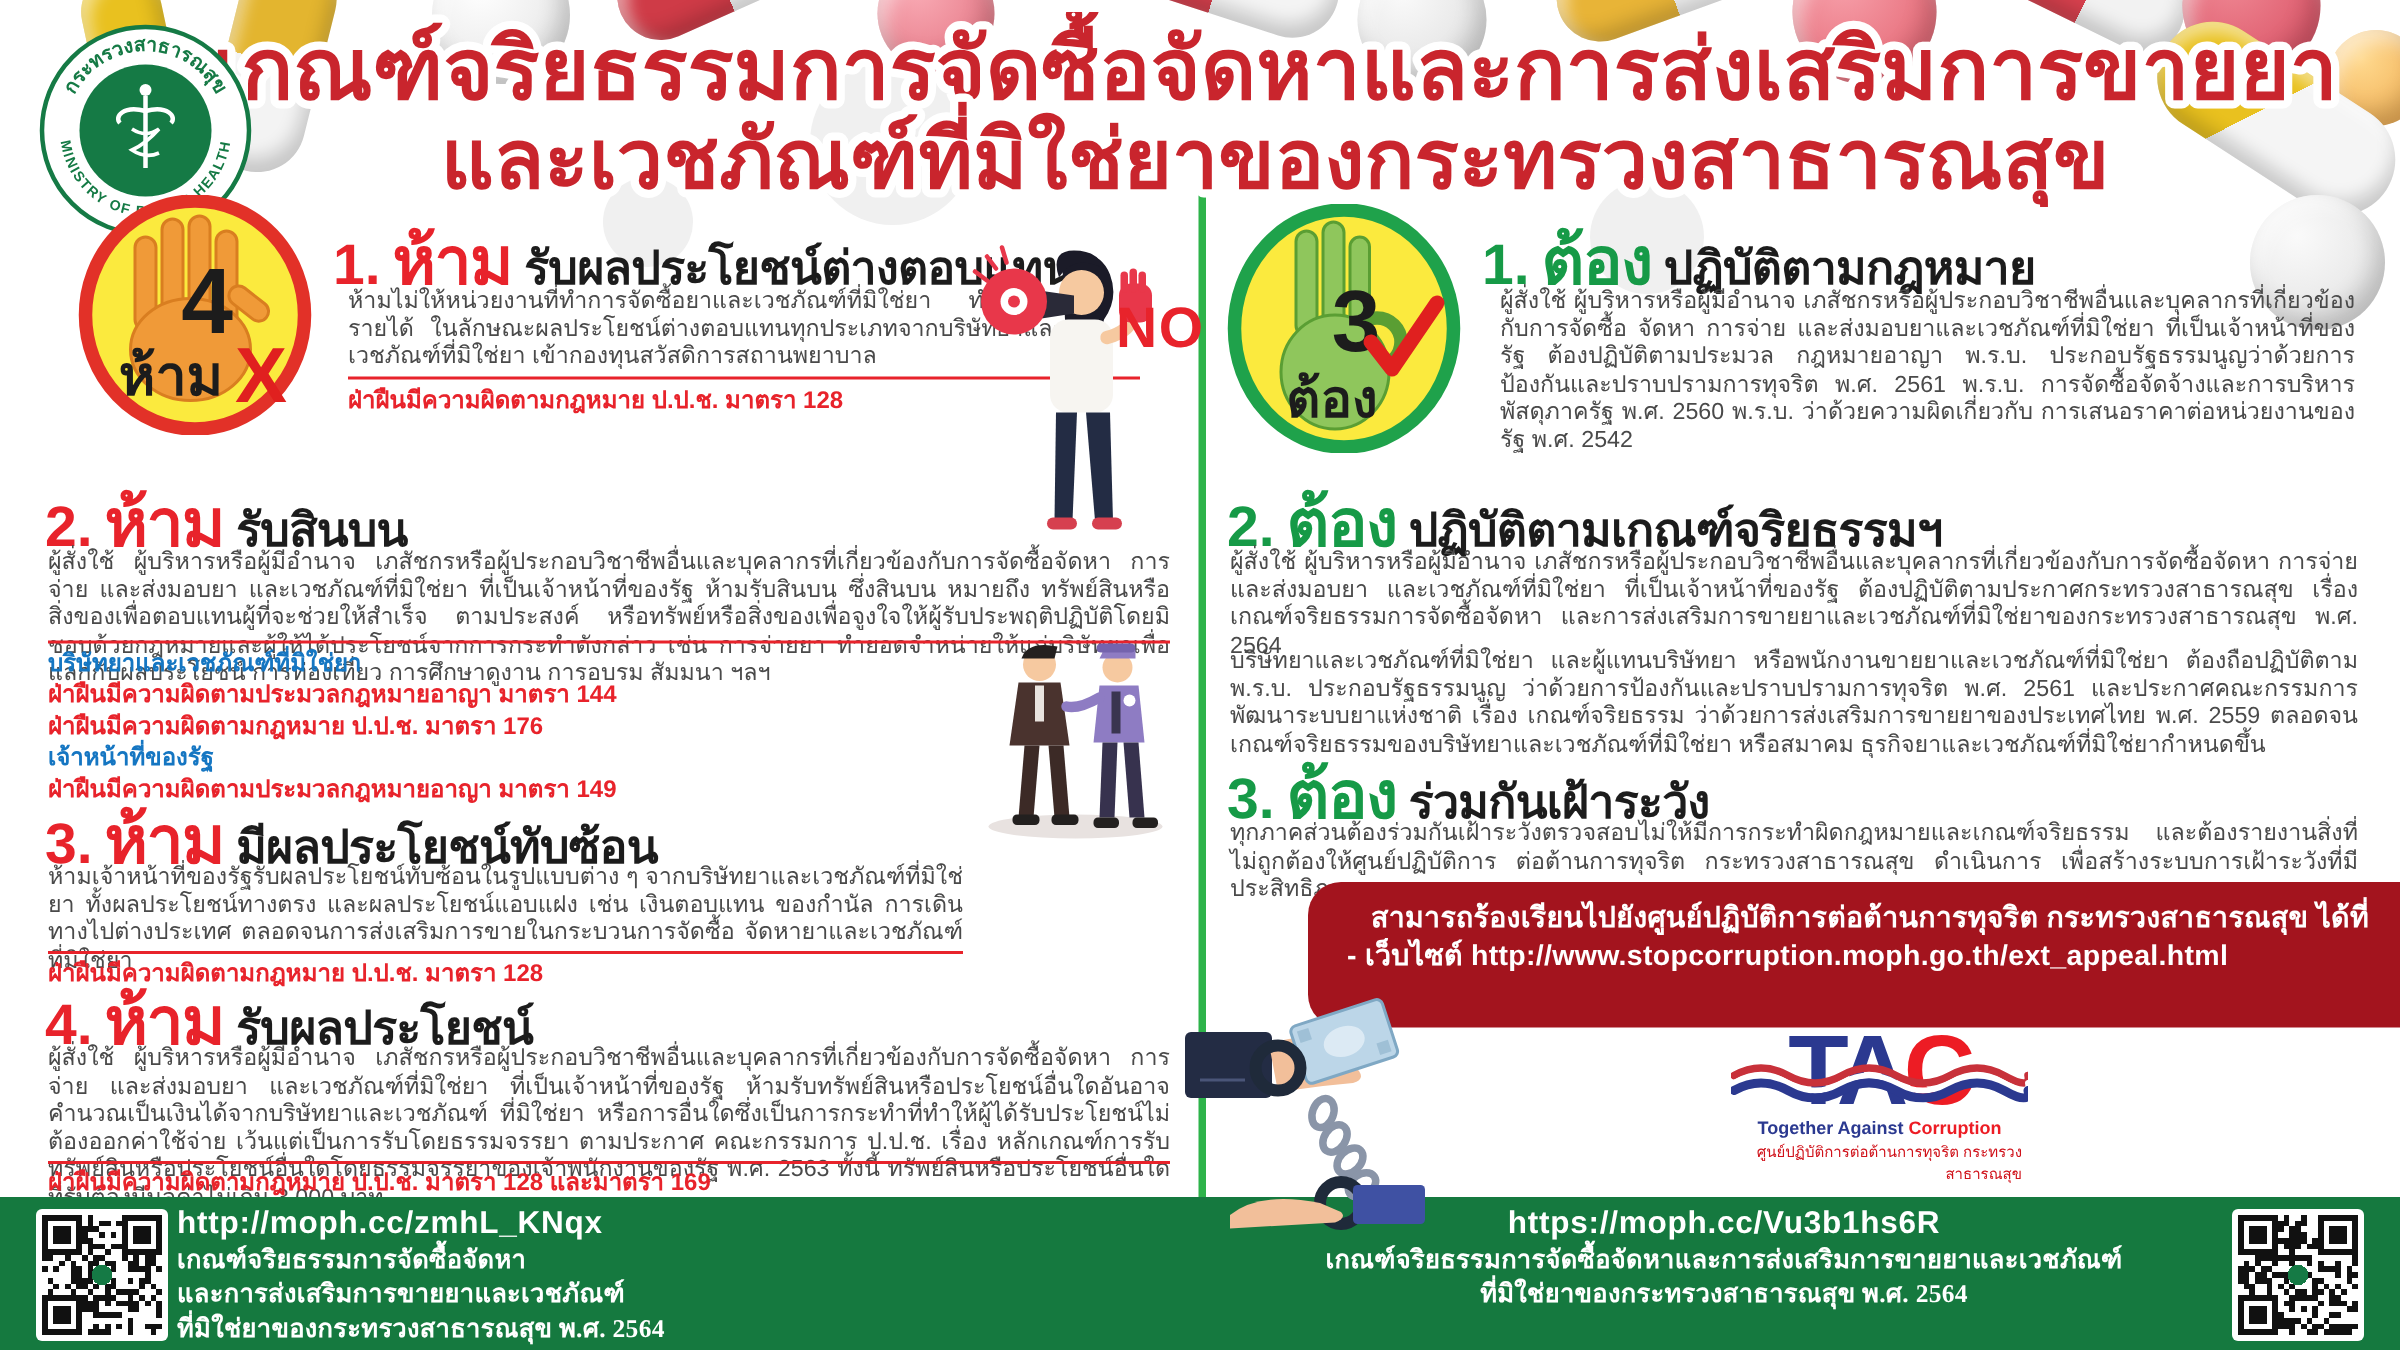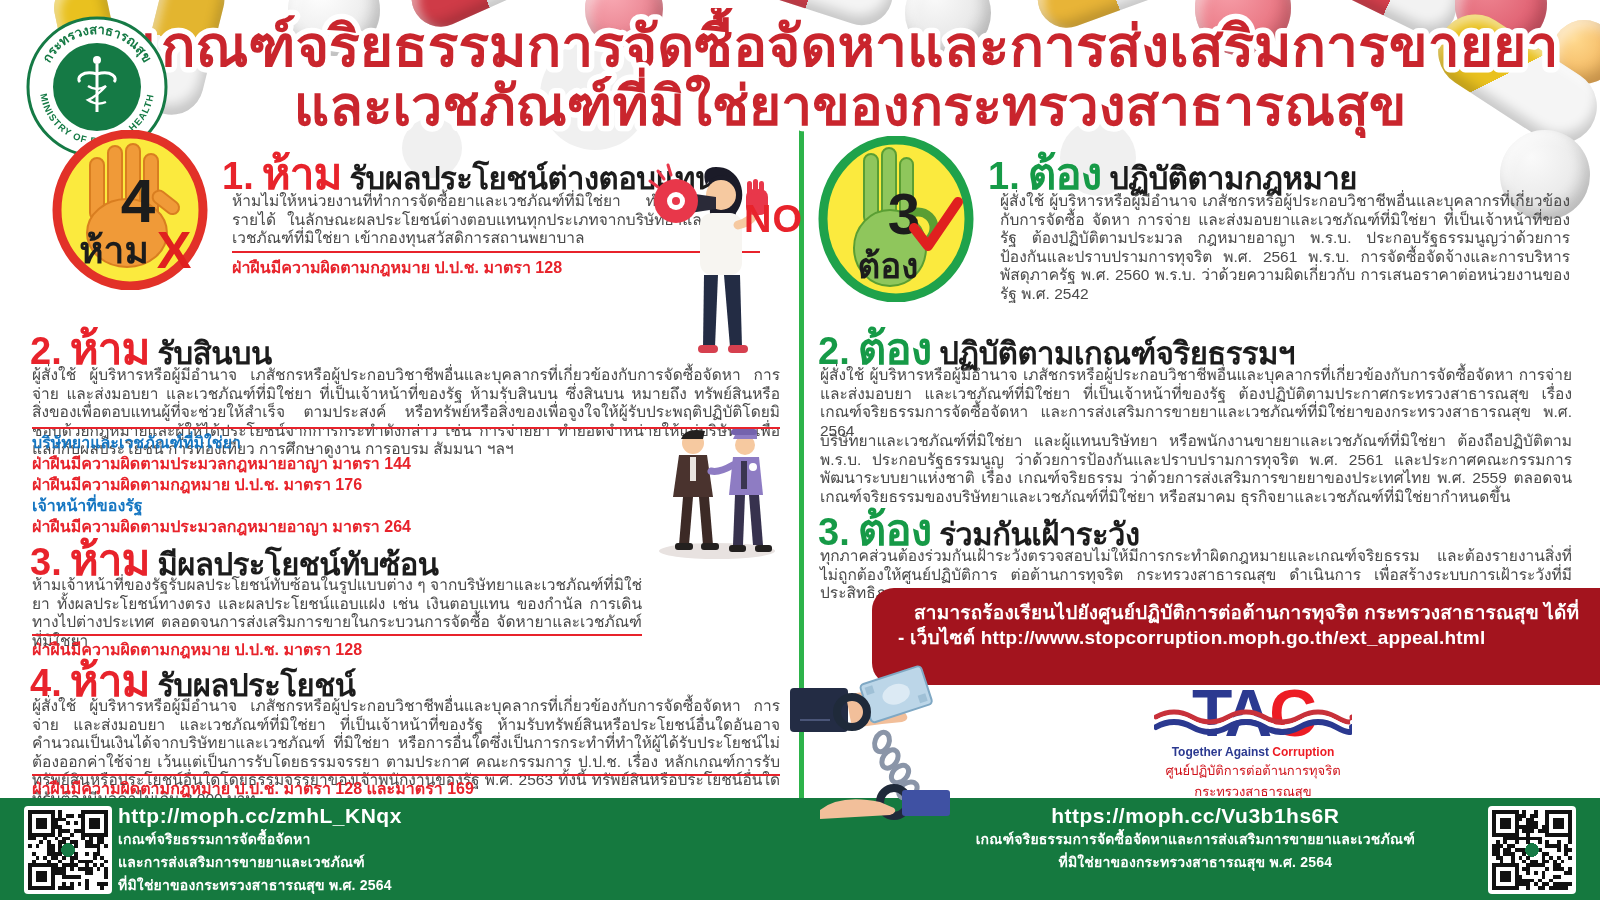--- a/index.html
+++ b/index.html
@@ -47,29 +47,29 @@
   
   .complaint{position:absolute;left:830px;top:588px;width:796px;height:97px;background:var(--box_red);border-radius:22px;color:#fff;z-index:4;padding:12px 10px 10px 26px;margin-left:42px;}
   .complaint div{font-size:19px;line-height:25px;font-weight:bold;letter-spacing:.2px;}
 
   
   .tac{position:absolute;left:1158px;top:683px;width:190px;z-index:5;text-align:center;}
   .tac-letters{position:relative;font-weight:bold;font-size:66px;line-height:60px;letter-spacing:-3px;font-family:"Liberation Sans",sans-serif;}
   .tac-blue{color:#2b3990;} .tac-red{color:#ed1c24;}
   .tac-wave{position:absolute;left:-4px;top:26px;z-index:6;}
   .tac-tagline{font-size:12px;font-weight:bold;margin-top:2px;}
-  .tac-caption{font-size:13px;color:#d0121a;margin-top:1px;}
+  .tac-caption{font-size:10px;color:#d0121a;margin-top:1px;text-align:right;}
 
   
   .footer{position:absolute;left:0;top:798px;width:1600px;height:102px;background:var(--footer_green);z-index:4;}
   .qr{position:absolute;background:#fff;border-radius:4px;padding:4px;z-index:5;}
   .f-left{position:absolute;left:118px;top:804px;z-index:5;color:#fff;}
   .f-right{position:absolute;right:185px;top:804px;z-index:5;color:#fff;text-align:center;}
   .f-url{font-size:21px;font-weight:bold;letter-spacing:.5px;line-height:24px;}
-  .f-line{font-size:14px;font-weight:bold;line-height:23px;letter-spacing:.2px;}
+  .f-line{font-size:17px;font-weight:bold;line-height:23px;letter-spacing:.2px;font-family:Liberation Serif, serif;}
 
   .soft-circle{position:absolute;border-radius:50%;background:#f0f0f0;z-index:1;}
 </style>
 </head>
 <body>
 
 <div id="poster">
 
   <div>
     <div class="cap" style="left:150px;top:-34px;width:64px;height:150px;background:linear-gradient(180deg,#e3b52f 50%,#f3f3f3 50%);transform:rotate(14deg);"></div>
@@ -193,21 +193,21 @@
       <span class="sec-title">รับสินบน</span>
     </div>
   </div>
   <div class="body-text" style="left:32px;top:366px;width:748px;">ผู้สั่งใช้ ผู้บริหารหรือผู้มีอำนาจ เภสัชกรหรือผู้ประกอบวิชาชีพอื่นและบุคลากรที่เกี่ยวข้องกับการจัดซื้อจัดหา การจ่าย และส่งมอบยา และเวชภัณฑ์ที่มิใช่ยา ที่เป็นเจ้าหน้าที่ของรัฐ ห้ามรับสินบน ซึ่งสินบน หมายถึง ทรัพย์สินหรือสิ่งของเพื่อตอบแทนผู้ที่จะช่วยให้สำเร็จ ตามประสงค์ หรือทรัพย์หรือสิ่งของเพื่อจูงใจให้ผู้รับประพฤติปฏิบัติโดยมิชอบด้วยกฎหมายและผู้ให้ได้ประโยชน์จากการกระทำดังกล่าว เช่น การจ่ายยา ทำยอดจำหน่ายให้แก่บริษัทยาเพื่อแลกกับผลประโยชน์ การท่องเที่ยว การศึกษาดูงาน การอบรม สัมมนา ฯลฯ</div>
   <div class="redline" style="left:32px;top:427px;width:748px;"></div>
   <div class="penalty" style="left:32px;top:432px;">
     <div class="note-blue">บริษัทยาและเวชภัณฑ์ที่มิใช่ยา</div>
     <div class="note-red">ฝ่าฝืนมีความผิดตามประมวลกฎหมายอาญา มาตรา 144</div>
     <div class="note-red">ฝ่าฝืนมีความผิดตามกฎหมาย ป.ป.ช. มาตรา 176</div>
     <div class="note-blue">เจ้าหน้าที่ของรัฐ</div>
-    <div class="note-red">ฝ่าฝืนมีความผิดตามประมวลกฎหมายอาญา มาตรา 264</div>
+    <div class="note-red">ฝ่าฝืนมีความผิดตามประมวลกฎหมายอาญา มาตรา 149</div>
   </div>
 
   <svg class="illus" style="left:655px;top:425px;" width="125" height="135" viewBox="0 0 125 135">
     <ellipse cx="62" cy="126" rx="58" ry="8" fill="#e8e2e0"></ellipse>
     <g>
       <circle cx="38" cy="18" r="11" fill="#f6c9a0"></circle>
       <path d="M26 14 q4 -12 24 -8 l-2 8 z" fill="#23201f"></path>
       <path d="M24 30 l28 0 l6 42 l-40 0 z" fill="#4a332e"></path>
       <rect x="35" y="32" width="6" height="24" fill="#e9e4df"></rect>
       <path d="M28 72 l10 0 l-4 48 l-10 0 z" fill="#3c2a26"></path>

